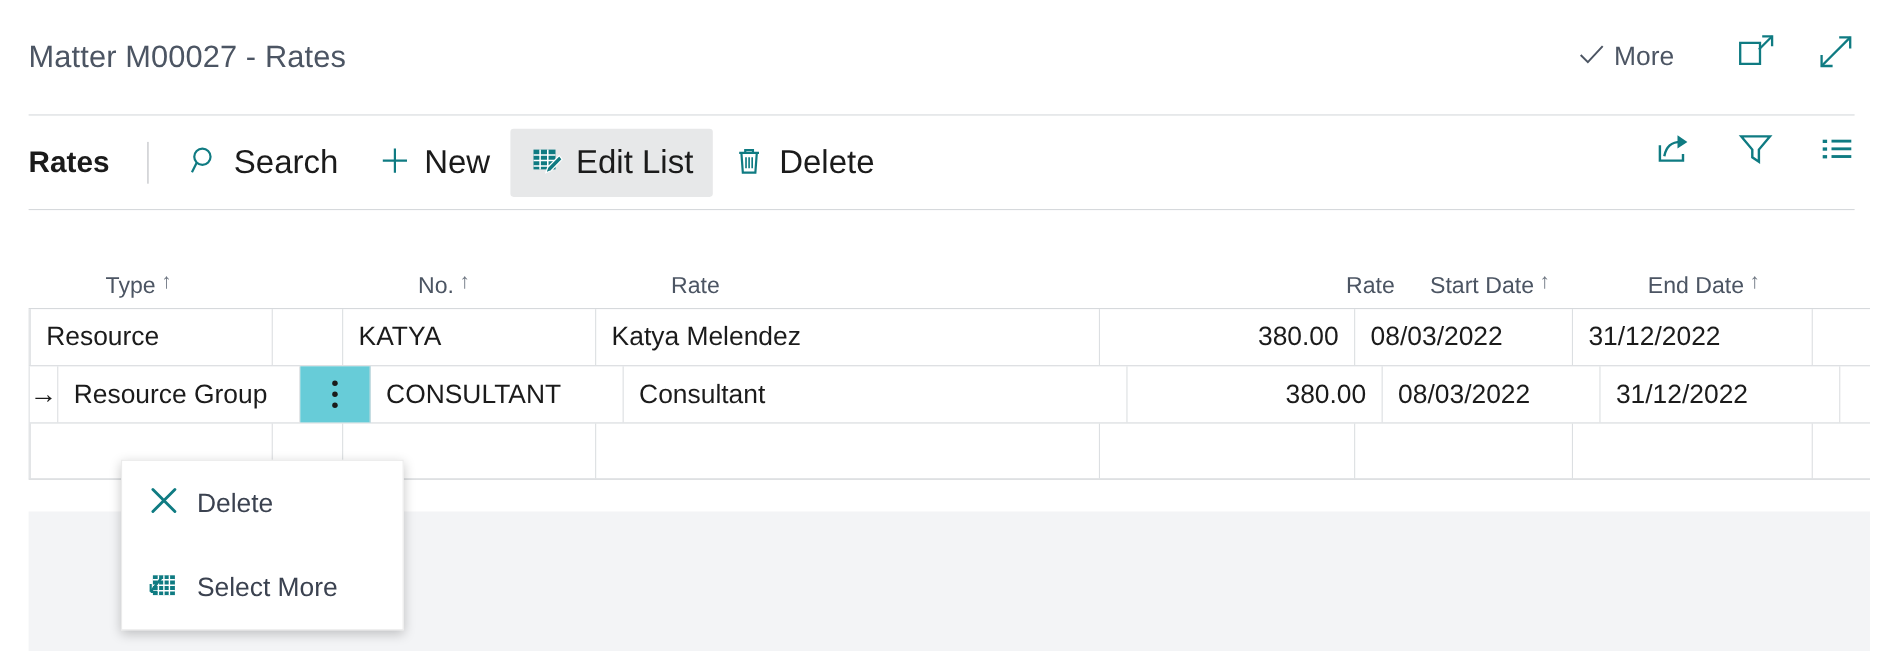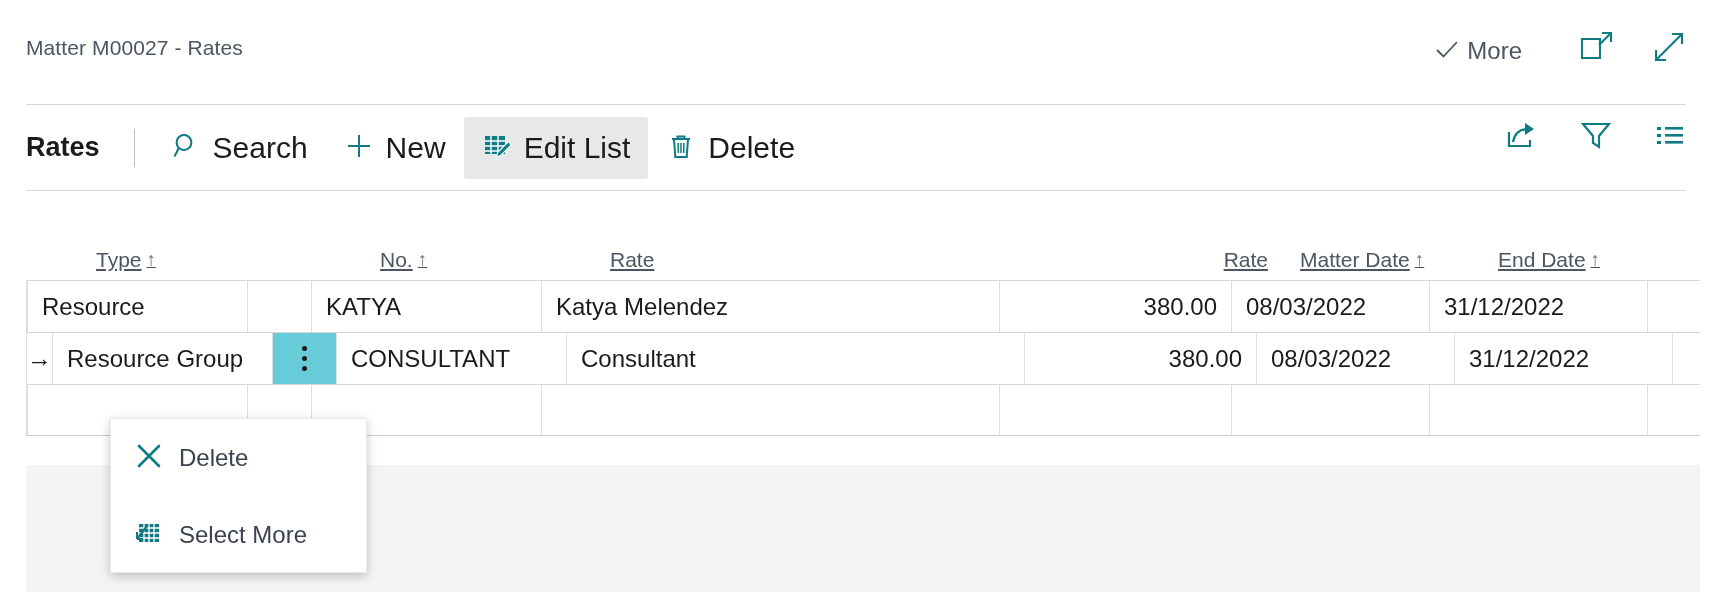--- a/index.html
+++ b/index.html
@@ -21,21 +21,21 @@
   .titlebar {
     position: absolute;
     left: 0; top: 0;
     width: 1712px; height: 104px;
     display: flex;
     align-items: center;
   }
   .page-title {
     position: absolute;
     left: 26px; top: 36px;
-    font-size: 21px;
+    font-size: 28px;
     color: #4c5563;
     letter-spacing: 0.1px;
     white-space: nowrap;
   }
   .saved-group {
     position: absolute;
     right: 190px; top: 36px;
     display: flex;
     align-items: center;
     gap: 7px;
@@ -124,23 +124,22 @@
     display: flex;
     height: 52px;
     align-items: flex-end;
   }
   .hdr-cell {
     font-size: 21px;
     color: #4c5563;
     padding-bottom: 8px;
     white-space: nowrap;
     display: flex;
-    align-items: center;
+    align-items: flex-start;
     gap: 5px;
-    text-decoration: underline;
   }
   .hdr-cell.right { justify-content: flex-end; padding-right: 16px; }
   .hdr-cell.left { padding-left: 16px; }
   .sort-arrow {
     font-size: 19px;
     color: #6d7581;
     line-height: 1;
     position: relative;
     top: -1px;
   }
@@ -359,21 +358,21 @@
         <span>No.</span>
         <span class="sort-arrow">↑</span>
       </div>
       <div class="hdr-cell c-name left">
         <span>Rate</span>
       </div>
       <div class="hdr-cell c-rate right">
         <span>Rate</span>
       </div>
       <div class="hdr-cell c-sdate left">
-        <span>Matter Date</span>
+        <span>Start Date</span>
         <span class="sort-arrow">↑</span>
       </div>
       <div class="hdr-cell c-edate left">
         <span>End Date</span>
         <span class="sort-arrow">↑</span>
       </div>
     </div>
 
     <div class="row">
       <div class="cell ind first">

